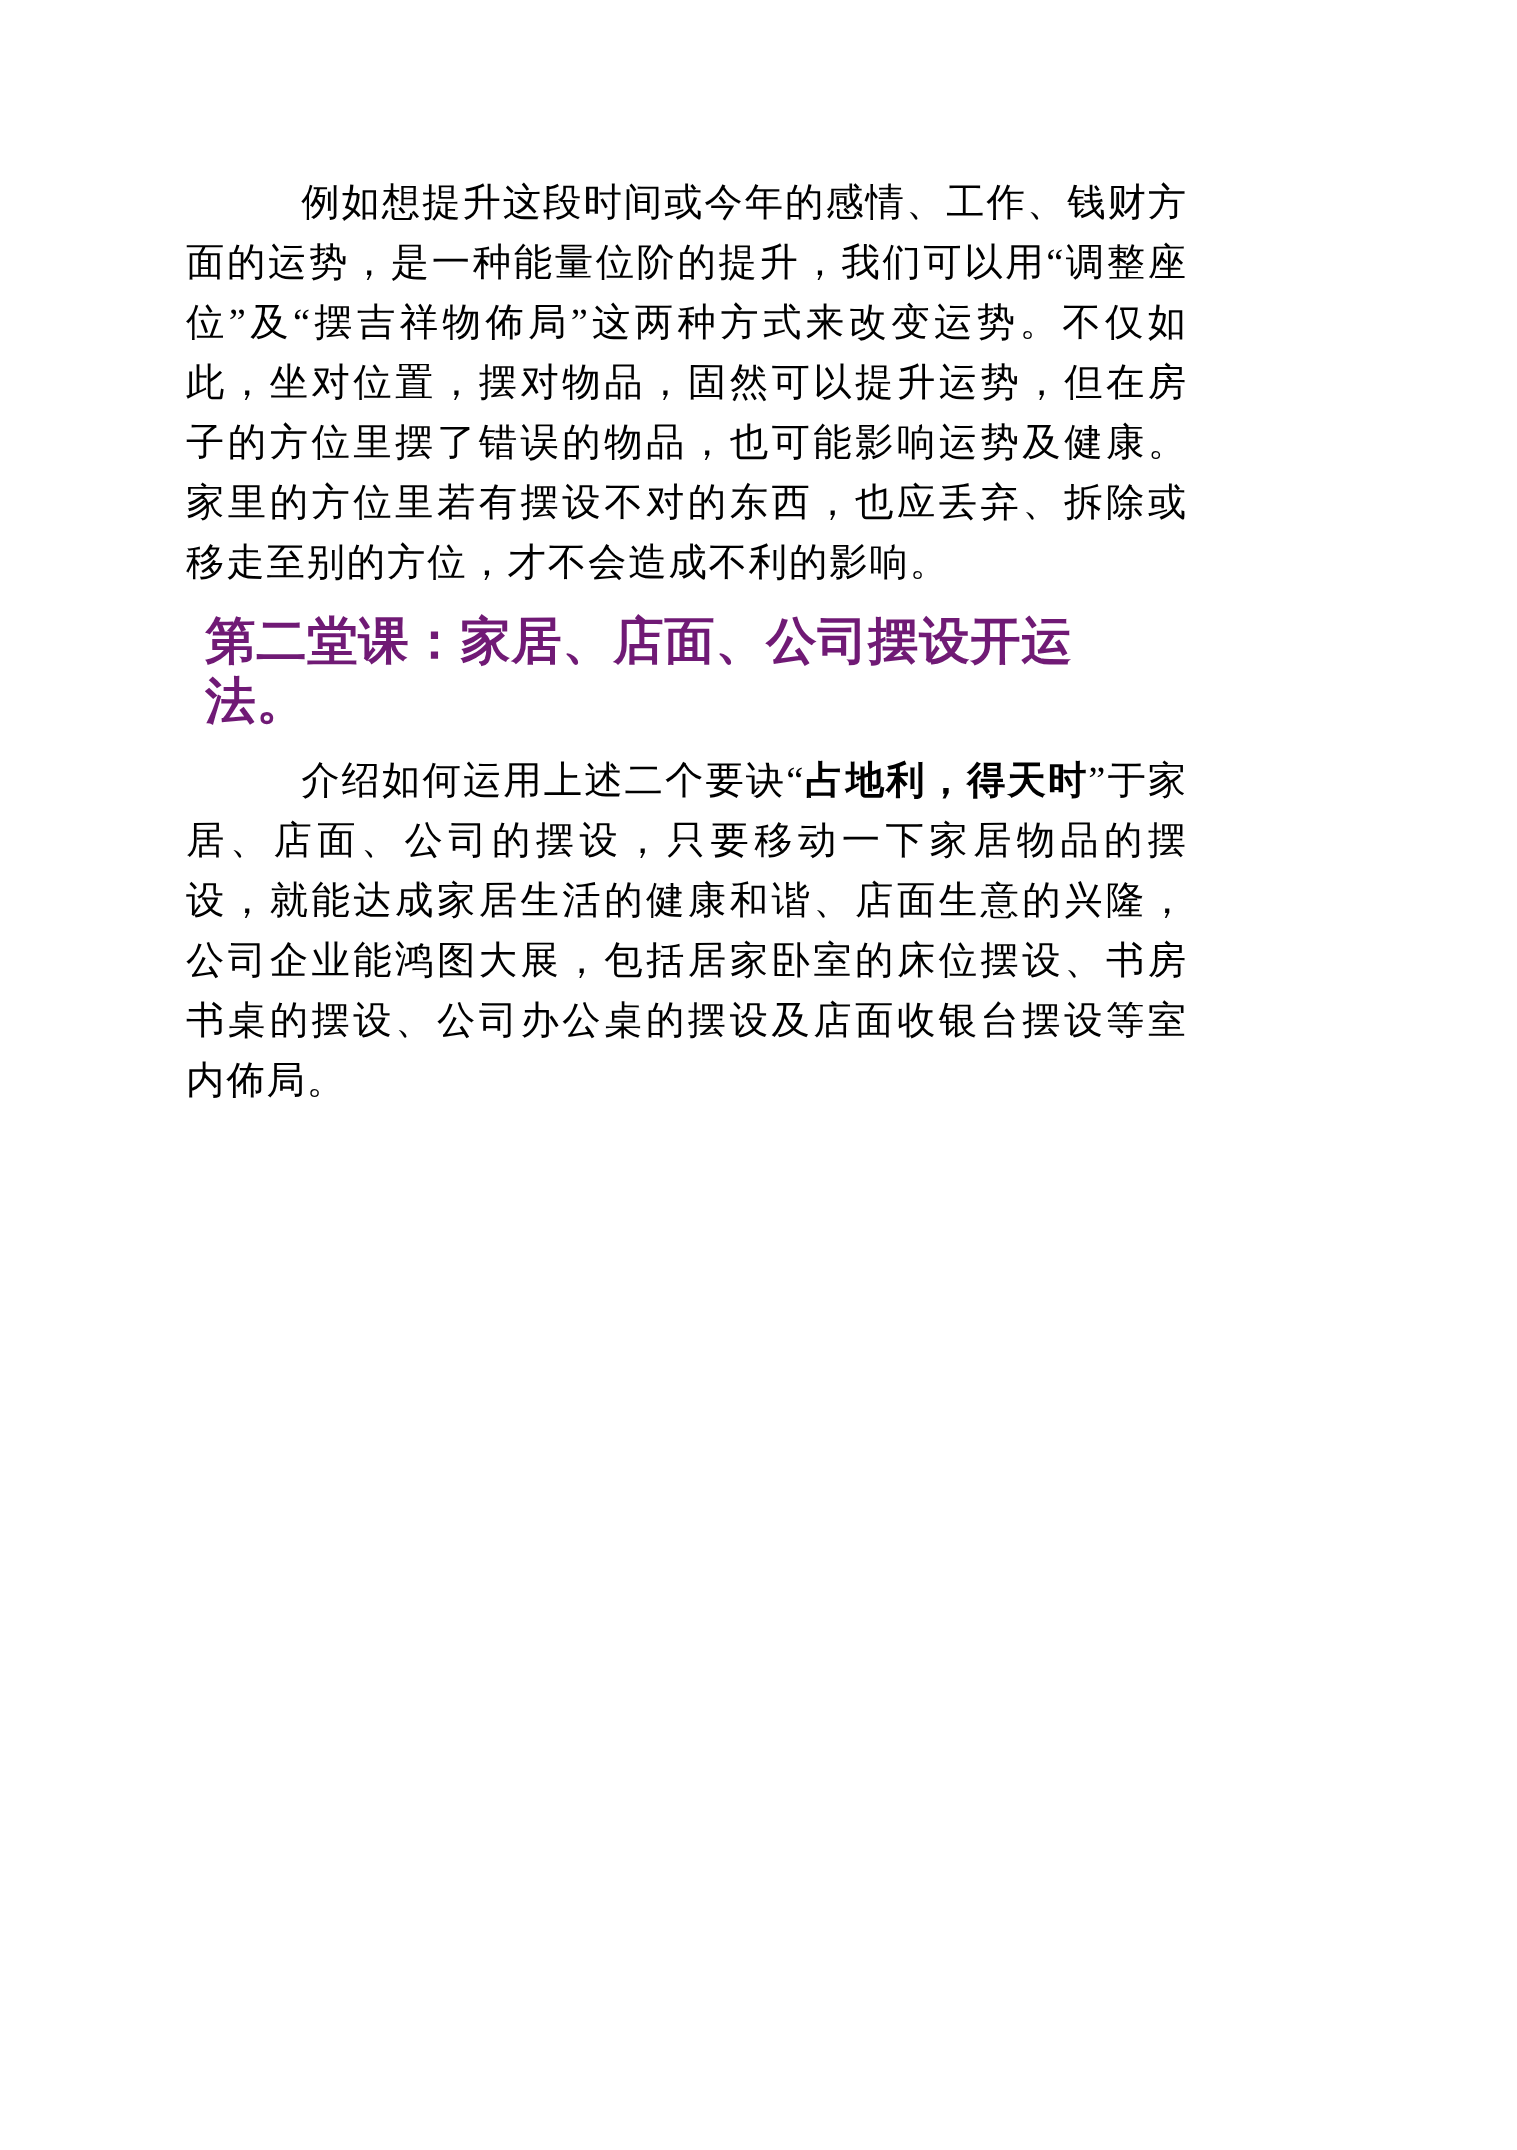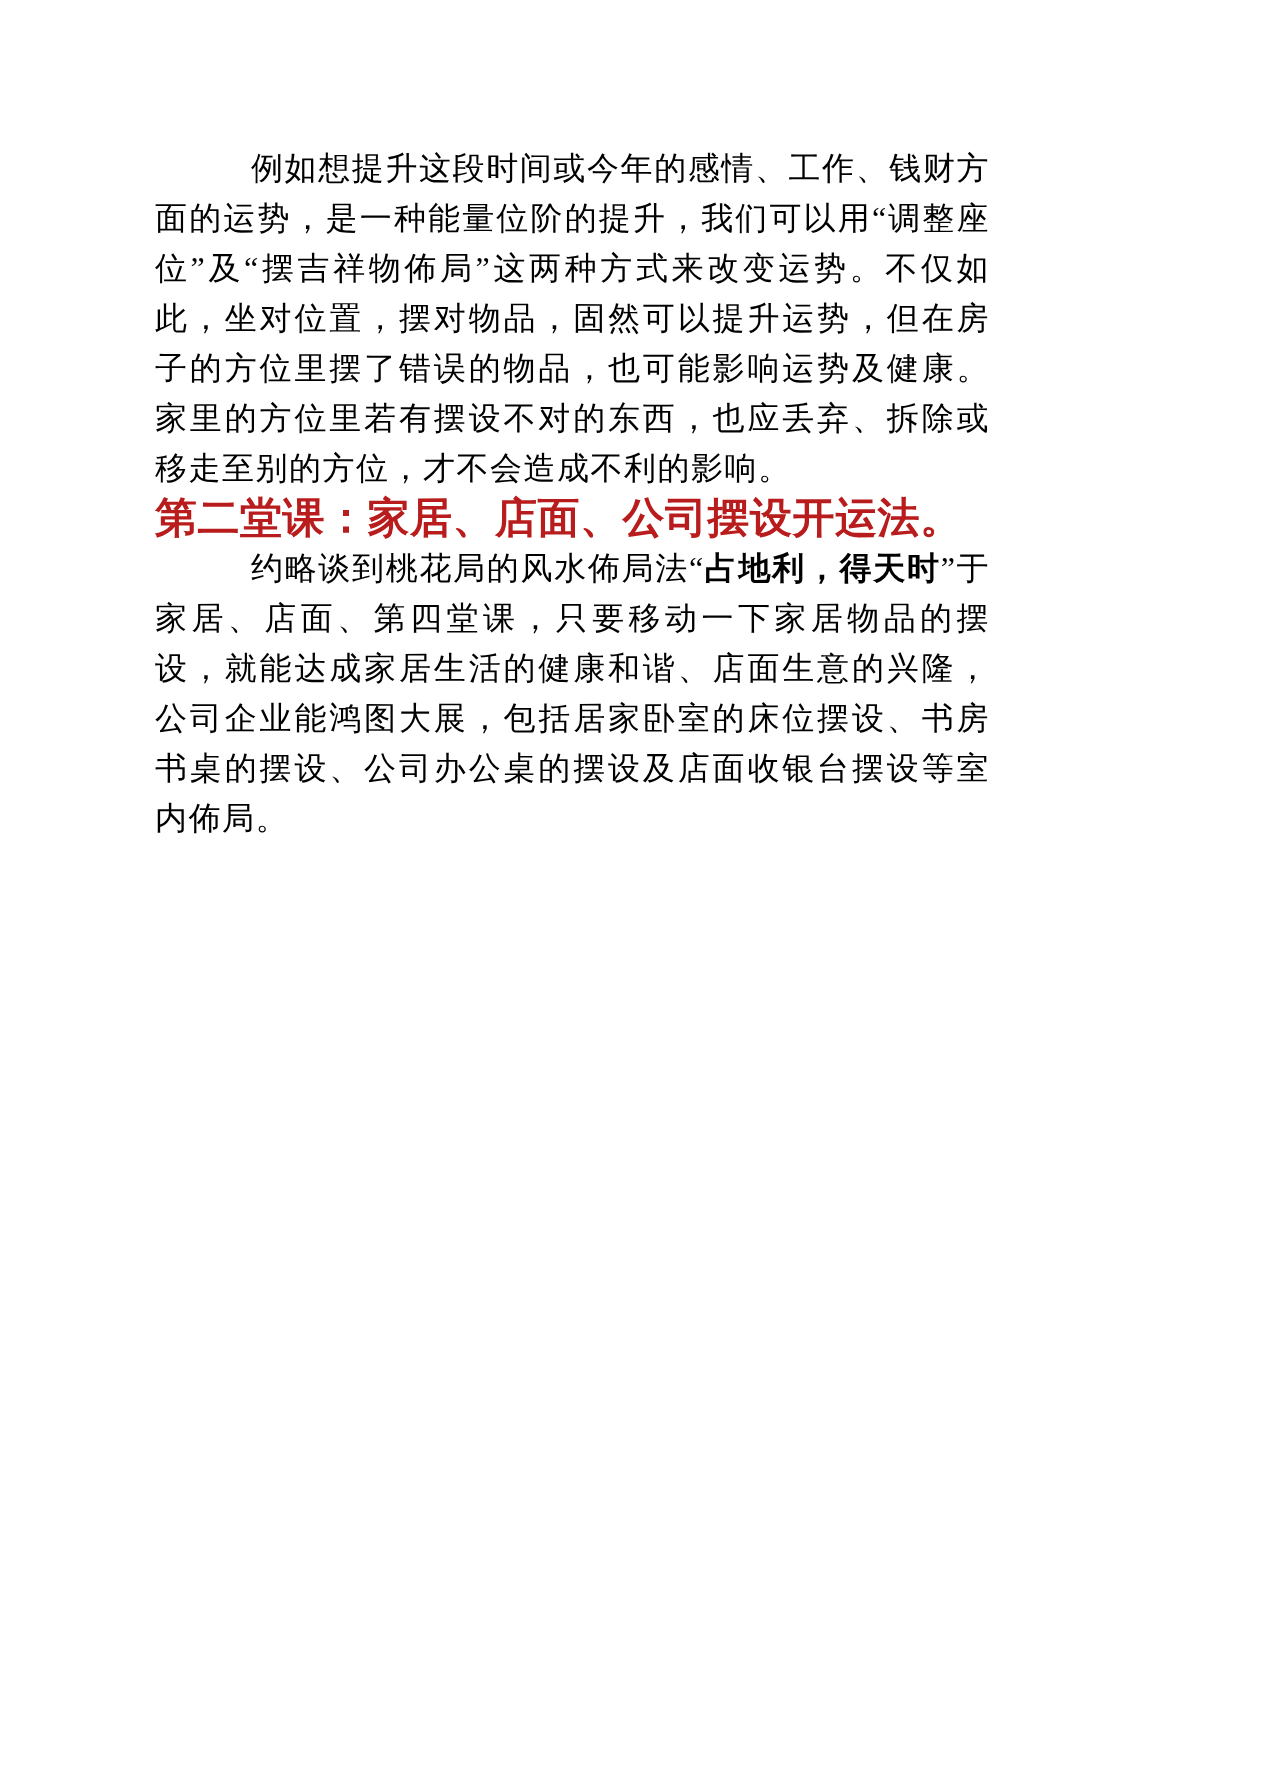--- a/index.html
+++ b/index.html
@@ -28,41 +28,41 @@
     letter-spacing: 1.5px;
     text-align: justify;
     text-indent: 96px;
     font-family: "Liberation Serif", "DejaVu Serif", serif;
   }
   p.body-text .emphasis {
     font-family: "Liberation Sans", "DejaVu Sans", sans-serif;
     font-weight: 700;
   }
   h2.lesson-heading {
-    margin: 0;
+    margin: 16px;
     font-size: 42px;
     line-height: 50px;
     font-weight: 700;
     letter-spacing: 0.5px;
     font-family: "Liberation Sans", "DejaVu Sans", sans-serif;
-    color: #b91c1c;
+    color: #701a75;
   }
   .gap-heading { margin-top: 83px; }
   .gap-heading-3 { margin-top: 80px; }
   .gap-heading-4 { margin-top: 77px; }
   .gap-para { margin-top: 33px; }
   .gap-para-3 { margin-top: 37px; }
 </style>
 </head>
 <body>
 
 <div class="page">
 
   <p class="body-text">例如想提升这段时间或今年的感情、工作、钱财方面的运势，是一种能量位阶的提升，我们可以用“调整座位”及“摆吉祥物佈局”这两种方式来改变运势。不仅如此，坐对位置，摆对物品，固然可以提升运势，但在房子的方位里摆了错误的物品，也可能影响运势及健康。家里的方位里若有摆设不对的东西，也应丢弃、拆除或移走至别的方位，才不会造成不利的影响。</p>
 
   <h2 class="lesson-heading gap-heading">第二堂课：家居、店面、公司摆设开运法。</h2>
 
-  <p class="body-text gap-para"><span>约略谈到桃花局的风水佈局法“</span><span class="emphasis">占地利，得天时</span><span>”于家居、店面、第四堂课，只要移动一下家居物品的摆设，就能达成家居生活的健康和谐、店面生意的兴隆，公司企业能鸿图大展，包括居家卧室的床位摆设、书房书桌的摆设、公司办公桌的摆设及店面收银台摆设等室内佈局。</span></p>
+  <p class="body-text gap-para"><span>介绍如何运用上述二个要诀“</span><span class="emphasis">占地利，得天时</span><span>”于家居、店面、公司的摆设，只要移动一下家居物品的摆设，就能达成家居生活的健康和谐、店面生意的兴隆，公司企业能鸿图大展，包括居家卧室的床位摆设、书房书桌的摆设、公司办公桌的摆设及店面收银台摆设等室内佈局。</span></p>
 
 
 
 
 </div>
 
 </body></html>

